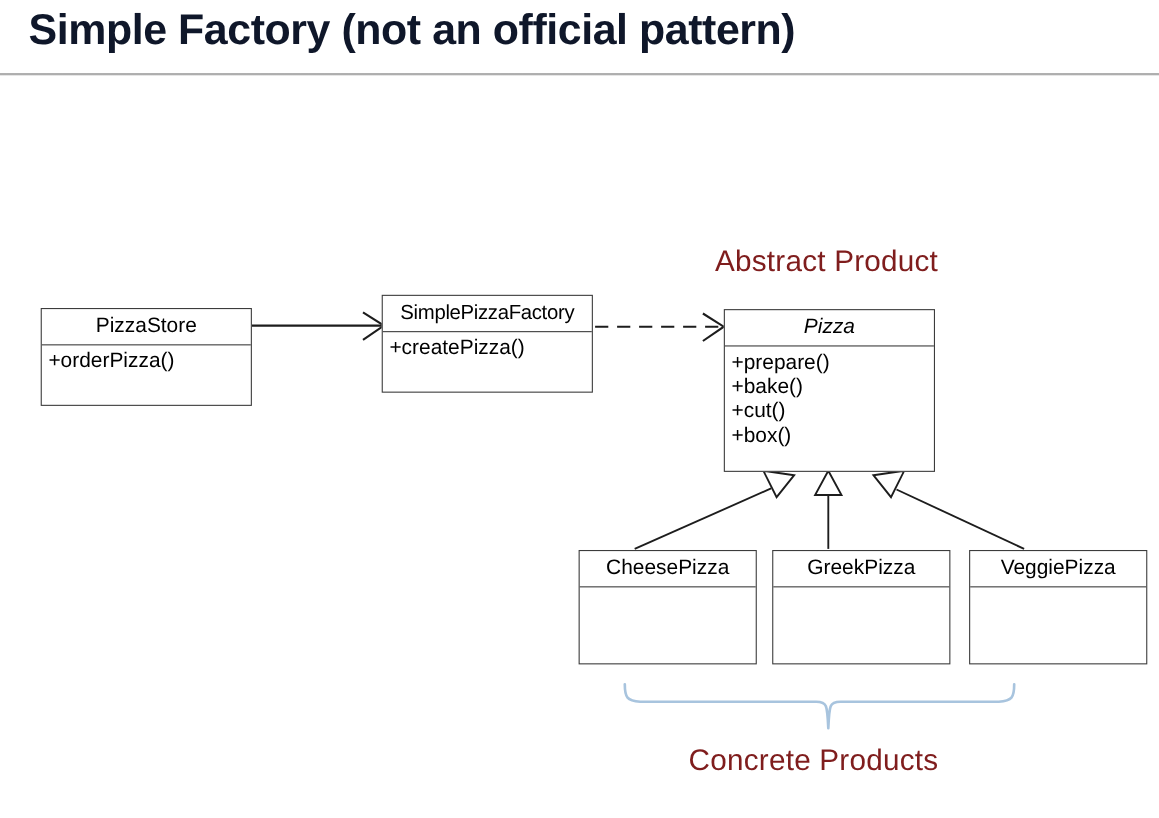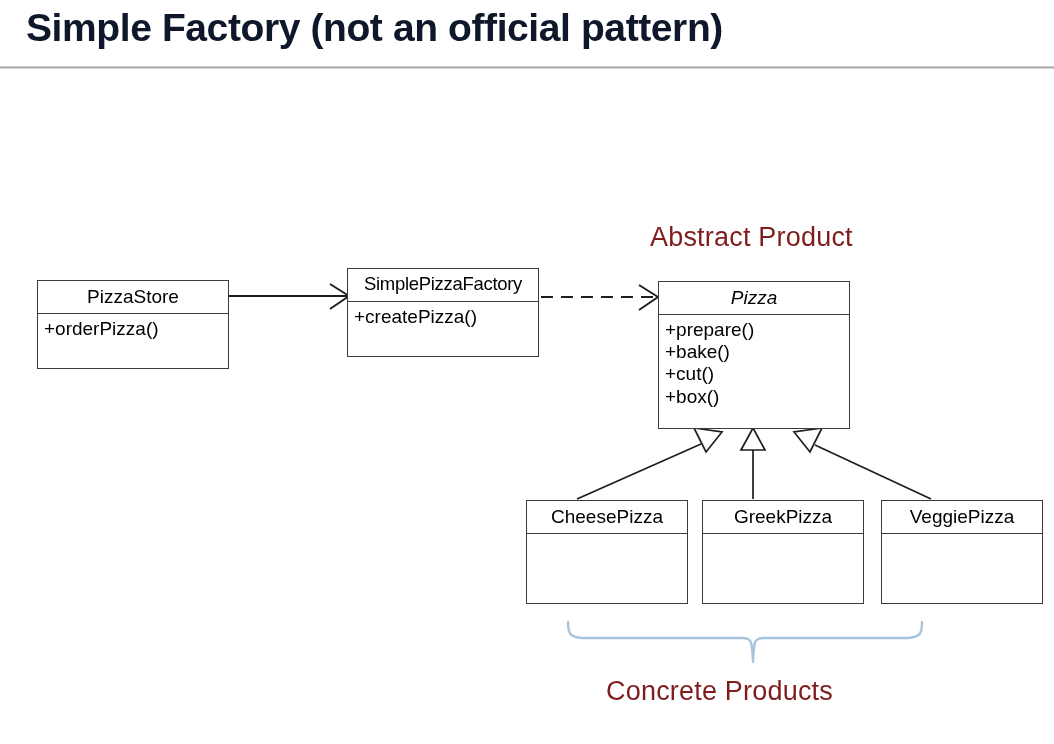--- a/index.html
+++ b/index.html
@@ -105,21 +105,21 @@
   .annotation {
     position: absolute;
     color: #7f1d1d;
     font-size: 27px;
     font-weight: 300;
     white-space: nowrap;
     z-index: 4;
     letter-spacing: 0.2px;
   }
   #label-abstract-product { left: 650px; top: 222px; }
-  #label-concrete-products { left: 606px; top: 676px; }
+  #label-concrete-products { left: 626px; top: 676px; }
 </style>
 </head>
 <body>
 
 <div id="slide-title">Simple Factory (not an official pattern)</div>
 <div id="title-rule"></div>
 
 <div id="diagram">
 
   <svg width="1054" height="744" viewBox="0 0 1054 744">

